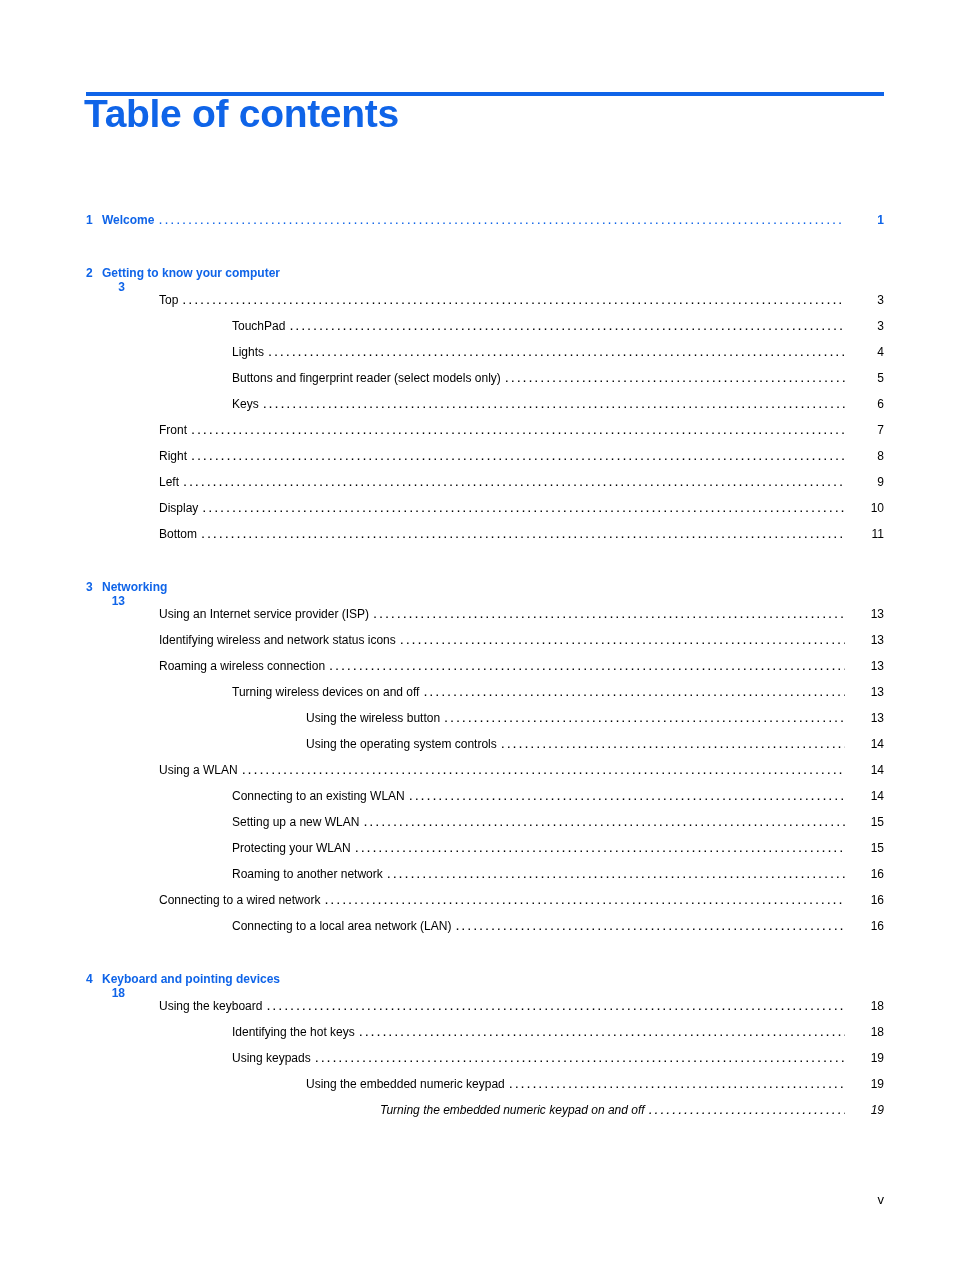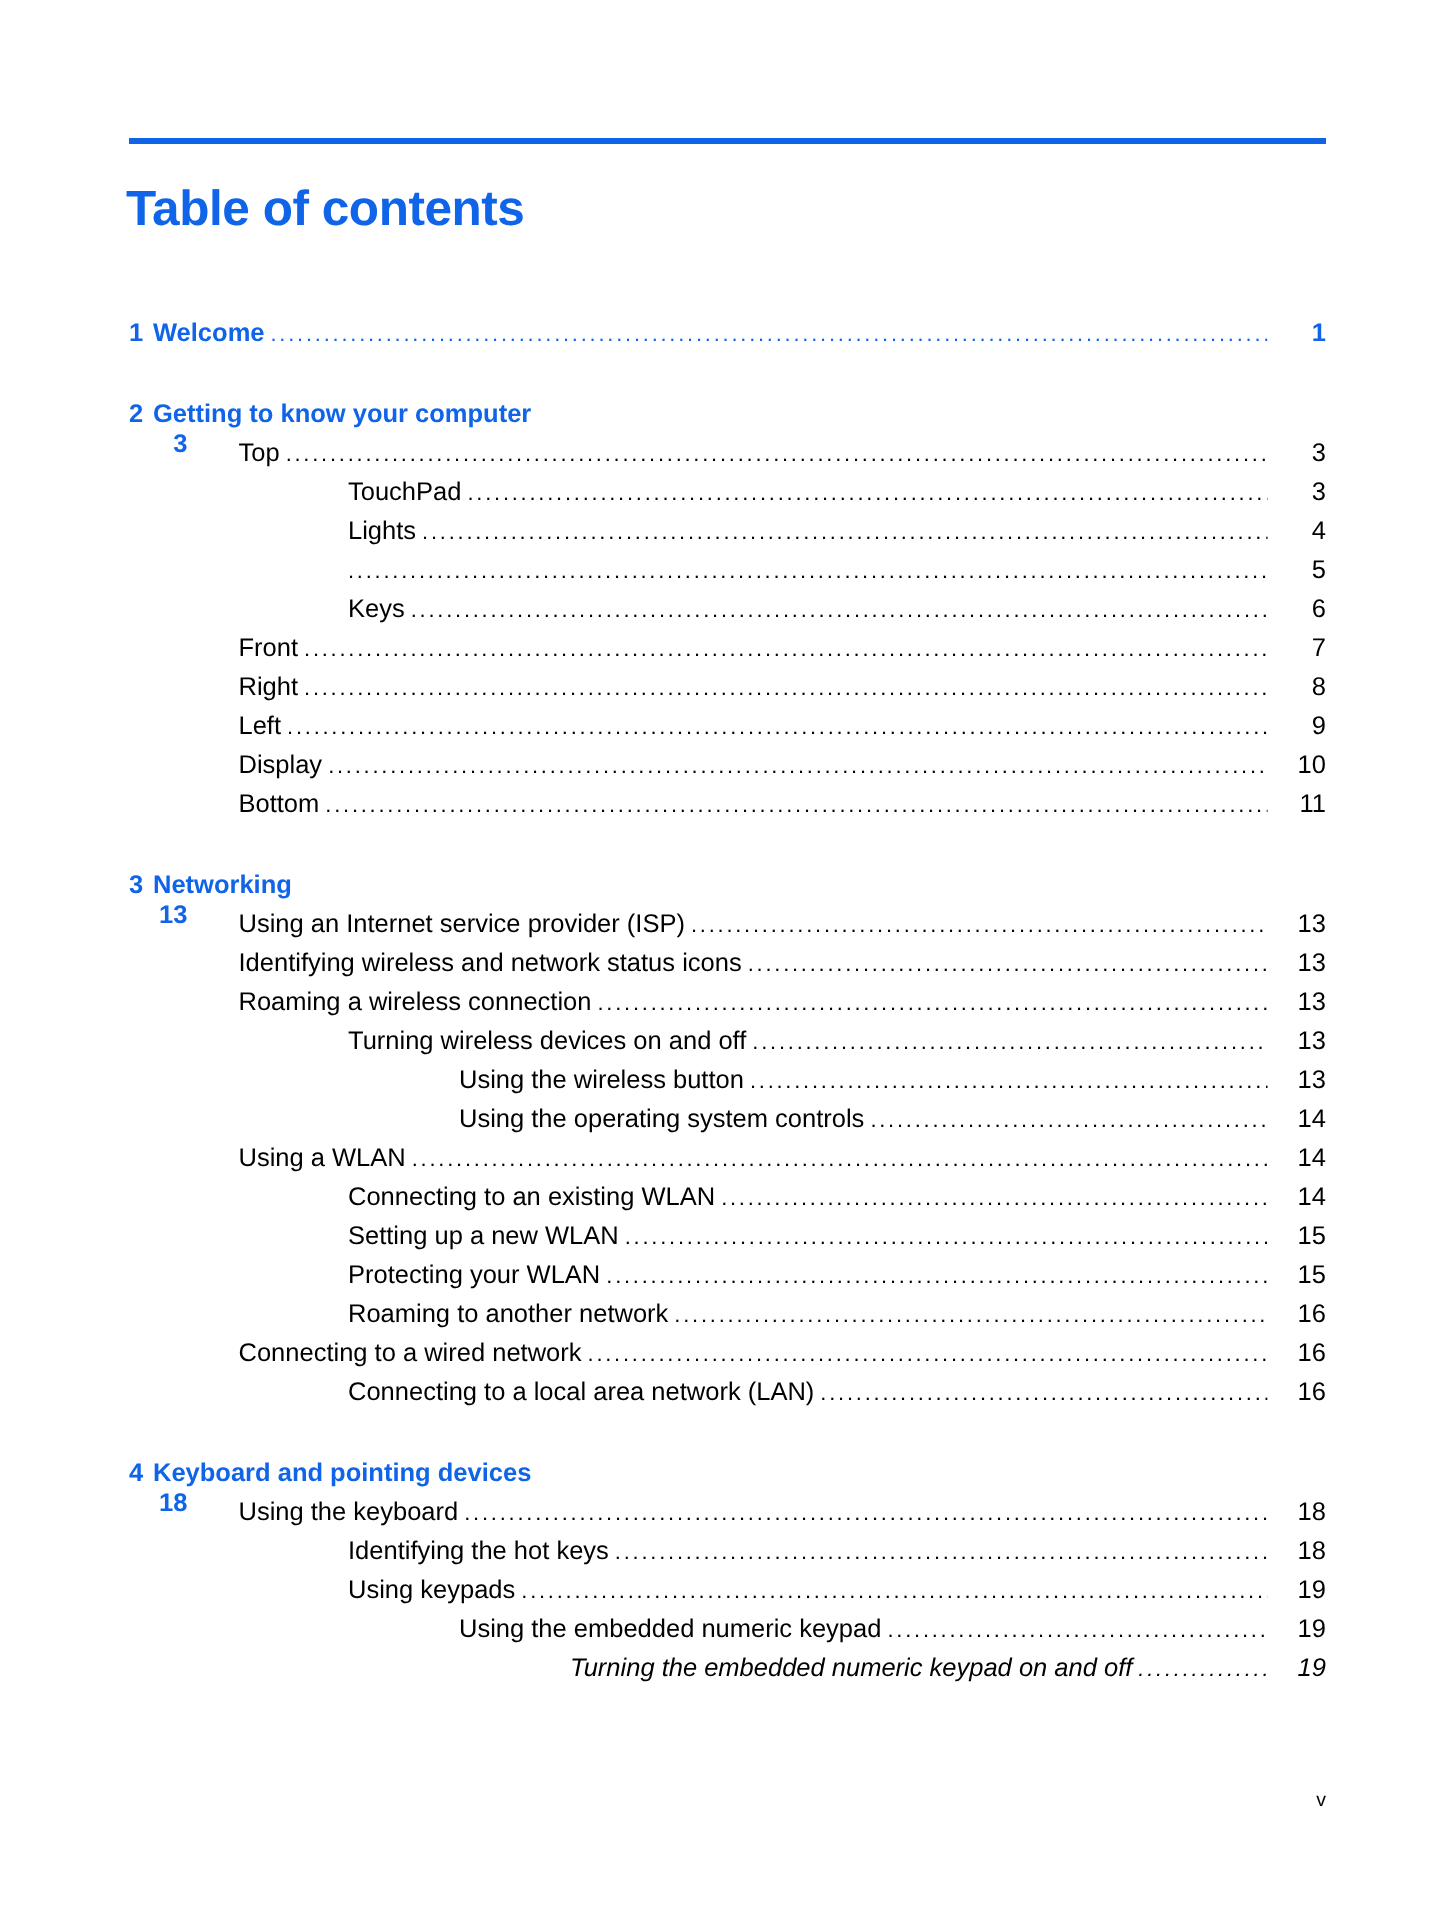--- a/index.html
+++ b/index.html
@@ -28,41 +28,41 @@
     position: absolute;
     left: 86px;
     top: 92px;
     width: 798px;
     height: 4px;
     background: #0F64E8;
   }
   .page-title {
     position: absolute;
     left: 84px;
-    top: 120px;
-    font-size: 33px;
+    top: 92px;
+    font-size: 39px;
     font-weight: bold;
     color: #0F64E8;
     letter-spacing: -0.3px;
     white-space: nowrap;
   }
 
   
   .toc {
     position: absolute;
     left: 0;
     top: 212px;
     width: 954px;
   }
 
   .toc-entry {
     display: flex;
     align-items: baseline;
     height: 26px;
-    font-size: 17px;
+    font-size: 12px;
     color: #000000;
     white-space: nowrap;
   }
 
   
   .toc-entry.gap-before { margin-top: 28px; flex-direction: column; }
 
   .entry-label {
     flex: 0 0 auto;
     padding-right: 4px;
@@ -147,20 +147,21 @@
         <span class="entry-label">TouchPad</span>
         <span class="leader"></span>
         <span class="page-num">3</span>
       </div>
       <div class="toc-entry lvl-2">
         <span class="entry-label">Lights</span>
         <span class="leader"></span>
         <span class="page-num">4</span>
       </div>
       <div class="toc-entry lvl-2">
+        <span class="entry-label">Buttons and fingerprint reader (select models only)</span>
         <span class="leader"></span>
         <span class="page-num">5</span>
       </div>
       <div class="toc-entry lvl-2">
         <span class="entry-label">Keys</span>
         <span class="leader"></span>
         <span class="page-num">6</span>
       </div>
       <div class="toc-entry lvl-1">
         <span class="entry-label">Front</span>

